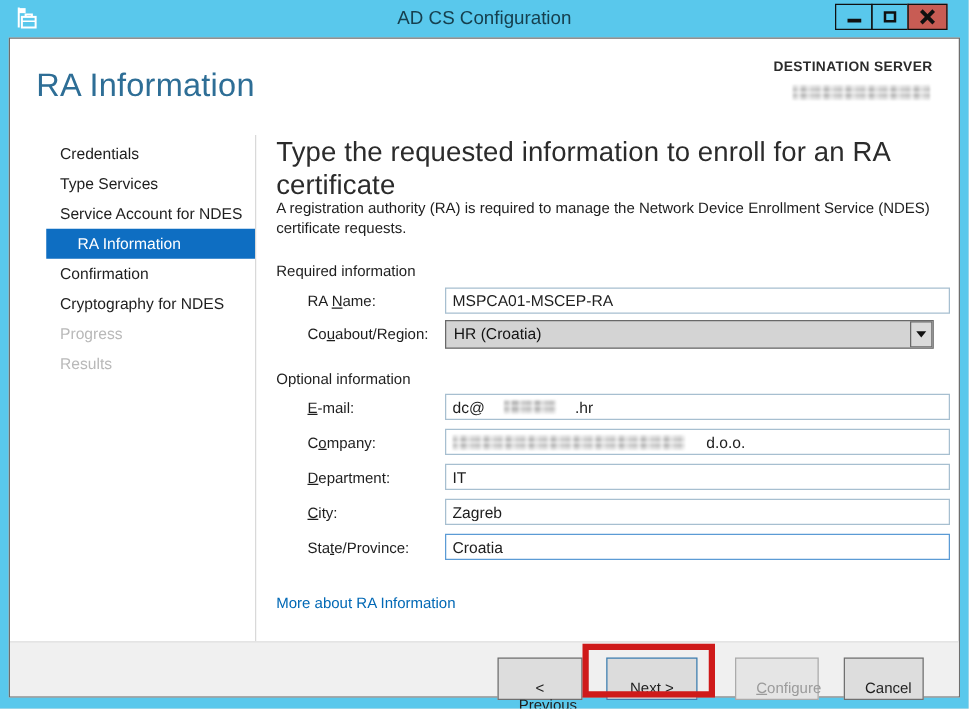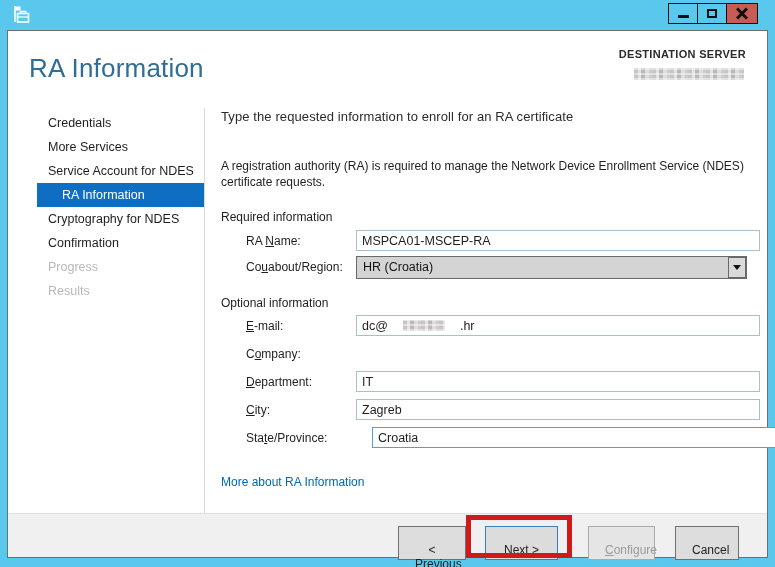--- a/index.html
+++ b/index.html
@@ -34,33 +34,33 @@
       repeating-linear-gradient(90deg,#c6c6c6 0 4px,#e3e3e3 4px 7px,#b9b9b9 7px 11px,#dcdcdc 11px 15px,#cccccc 15px 18px);}
 
   
   .sidebar{position:absolute;left:0;top:80px;width:196px;}
   .nav-item{height:24px;line-height:24px;padding-left:40px;font-size:12.5px;color:#1e1e1e;cursor:default;white-space:nowrap;}
   .nav-item.selected{margin-left:29px;padding-left:25px;background:#0e6ec2;color:#ffffff;}
   .nav-item.disabled{color:#b9b9b9;}
   .v-sep{position:absolute;left:196px;top:77px;width:1px;height:406px;background:#d9d9d9;}
 
   
-  .heading{position:absolute;left:213px;top:78px;font-size:13px;color:#2b2b2b;letter-spacing:.1px;}
+  .heading{position:absolute;left:213px;top:78px;font-size:22px;color:#2b2b2b;letter-spacing:.1px;}
   .descr{position:absolute;left:213px;top:127px;width:532px;font-size:12px;line-height:16px;color:#1e1e1e;}
   .section-label{position:absolute;left:213px;font-size:12px;color:#1e1e1e;}
   .sec-required{top:179px;}
   .sec-optional{top:265px;}
 
   .fld-label{position:absolute;left:238px;font-size:12px;color:#1e1e1e;}
   u{text-decoration:underline;text-underline-offset:1px;}
 
   .textbox{position:absolute;left:348px;width:404px;height:21px;border:1px solid #a7bfd0;background:#fff;
            font-size:12.5px;color:#1e1e1e;padding:1px 5px;}
   input.textbox{outline:none;}
-  .textbox.focused{border-color:#5b9bd5;margin-left:16px;}
+  .textbox.focused{border-color:#5b9bd5;}
   .fakebox{display:flex;align-items:center;gap:14px;}
 
   .combo{position:absolute;left:348px;top:225px;width:391px;height:23px;background:#d4d4d4;border:1px solid #696969;}
   .combo-text{position:absolute;left:6px;top:3px;font-size:12.5px;color:#141414;}
   .combo-btn{position:absolute;right:0;top:0;bottom:0;width:18px;border:1px solid #696969;background:#dadada;display:flex;align-items:center;justify-content:center;}
   .combo-arrow{width:0;height:0;border-left:4px solid transparent;border-right:4px solid transparent;border-top:5px solid #111;}
 
   .link{position:absolute;left:213px;top:444px;font-size:12px;color:#0068b5;cursor:pointer;}
 
   
@@ -94,20 +94,21 @@
   <div class="titlebar">
     <span class="app-icon">
       <svg width="22" height="22" viewBox="0 0 22 22">
         <line x1="5" y1="2" x2="5" y2="18" stroke="#ffffff" stroke-width="1.6"></line>
         <rect x="5" y="2.5" width="5.5" height="4" fill="#ffffff"></rect>
         <rect x="7.5" y="9.5" width="11" height="8.5" fill="none" stroke="#ffffff" stroke-width="1.6"></rect>
         <path d="M10.5 9.5 v-2 h5 v2" fill="none" stroke="#ffffff" stroke-width="1.6"></path>
         <line x1="7.5" y1="13" x2="18.5" y2="13" stroke="#ffffff" stroke-width="1.2"></line>
       </svg>
     </span>
+    <div class="title-text">AD CS Configuration</div>
     <button class="winbtn btn-min" title="Minimize">
       <span class="glyph-min"></span>
     </button>
     <button class="winbtn btn-max" title="Maximize">
       <span class="glyph-max"></span>
     </button>
     <button class="winbtn btn-close" title="Close">
       <span class="glyph-close">
           <i></i>
           <i></i>
@@ -116,25 +117,25 @@
   </div>
 
   <div class="panel">
 
     <div class="page-title">RA Information</div>
     <div class="dest-label">DESTINATION SERVER</div>
     <span class="redact dest-server-redact"></span>
 
     <nav class="sidebar">
         <div class="nav-item"><span>Credentials</span></div>
-        <div class="nav-item"><span>More Services</span></div>
+        <div class="nav-item"><span>Type Services</span></div>
         <div class="nav-item"><span>Service Account for NDES</span></div>
         <div class="nav-item selected"><span>RA Information</span></div>
+        <div class="nav-item"><span>Confirmation</span></div>
         <div class="nav-item"><span>Cryptography for NDES</span></div>
-        <div class="nav-item"><span>Confirmation</span></div>
         <div class="nav-item disabled"><span>Progress</span></div>
         <div class="nav-item disabled"><span>Results</span></div>
       </nav>
     <div class="v-sep"></div>
 
     <div class="heading">Type the requested information to enroll for an RA certificate</div>
     <div class="descr">A registration authority (RA) is required to manage the Network Device Enrollment Service (NDES) certificate requests.</div>
 
     <div class="section-label sec-required">Required information</div>
 
@@ -152,20 +153,24 @@
     <div class="section-label sec-optional">Optional information</div>
 
     <div class="fld-label lbl-email"><span></span><u>E</u><span>-mail:</span></div>
     <div class="textbox fakebox row-email">
       <span>dc@</span>
         <span class="redact redact-email"></span>
         <span>.hr</span>
     </div>
 
     <div class="fld-label lbl-company"><span>C</span><u>o</u><span>mpany:</span></div>
+    <div class="textbox fakebox row-company">
+      <span class="redact redact-company"></span>
+        <span> d.o.o.</span>
+    </div>
 
     <div class="fld-label lbl-department"><span></span><u>D</u><span>epartment:</span></div>
     <input class="textbox row-department" value="IT" style="">
 
     <div class="fld-label lbl-city"><span></span><u>C</u><span>ity:</span></div>
     <input class="textbox row-city" value="Zagreb" style="">
 
     <div class="fld-label lbl-state"><span>Sta</span><u>t</u><span>e/Province:</span></div>
     <input class="textbox focused row-state" value="Croatia" style="">
 

